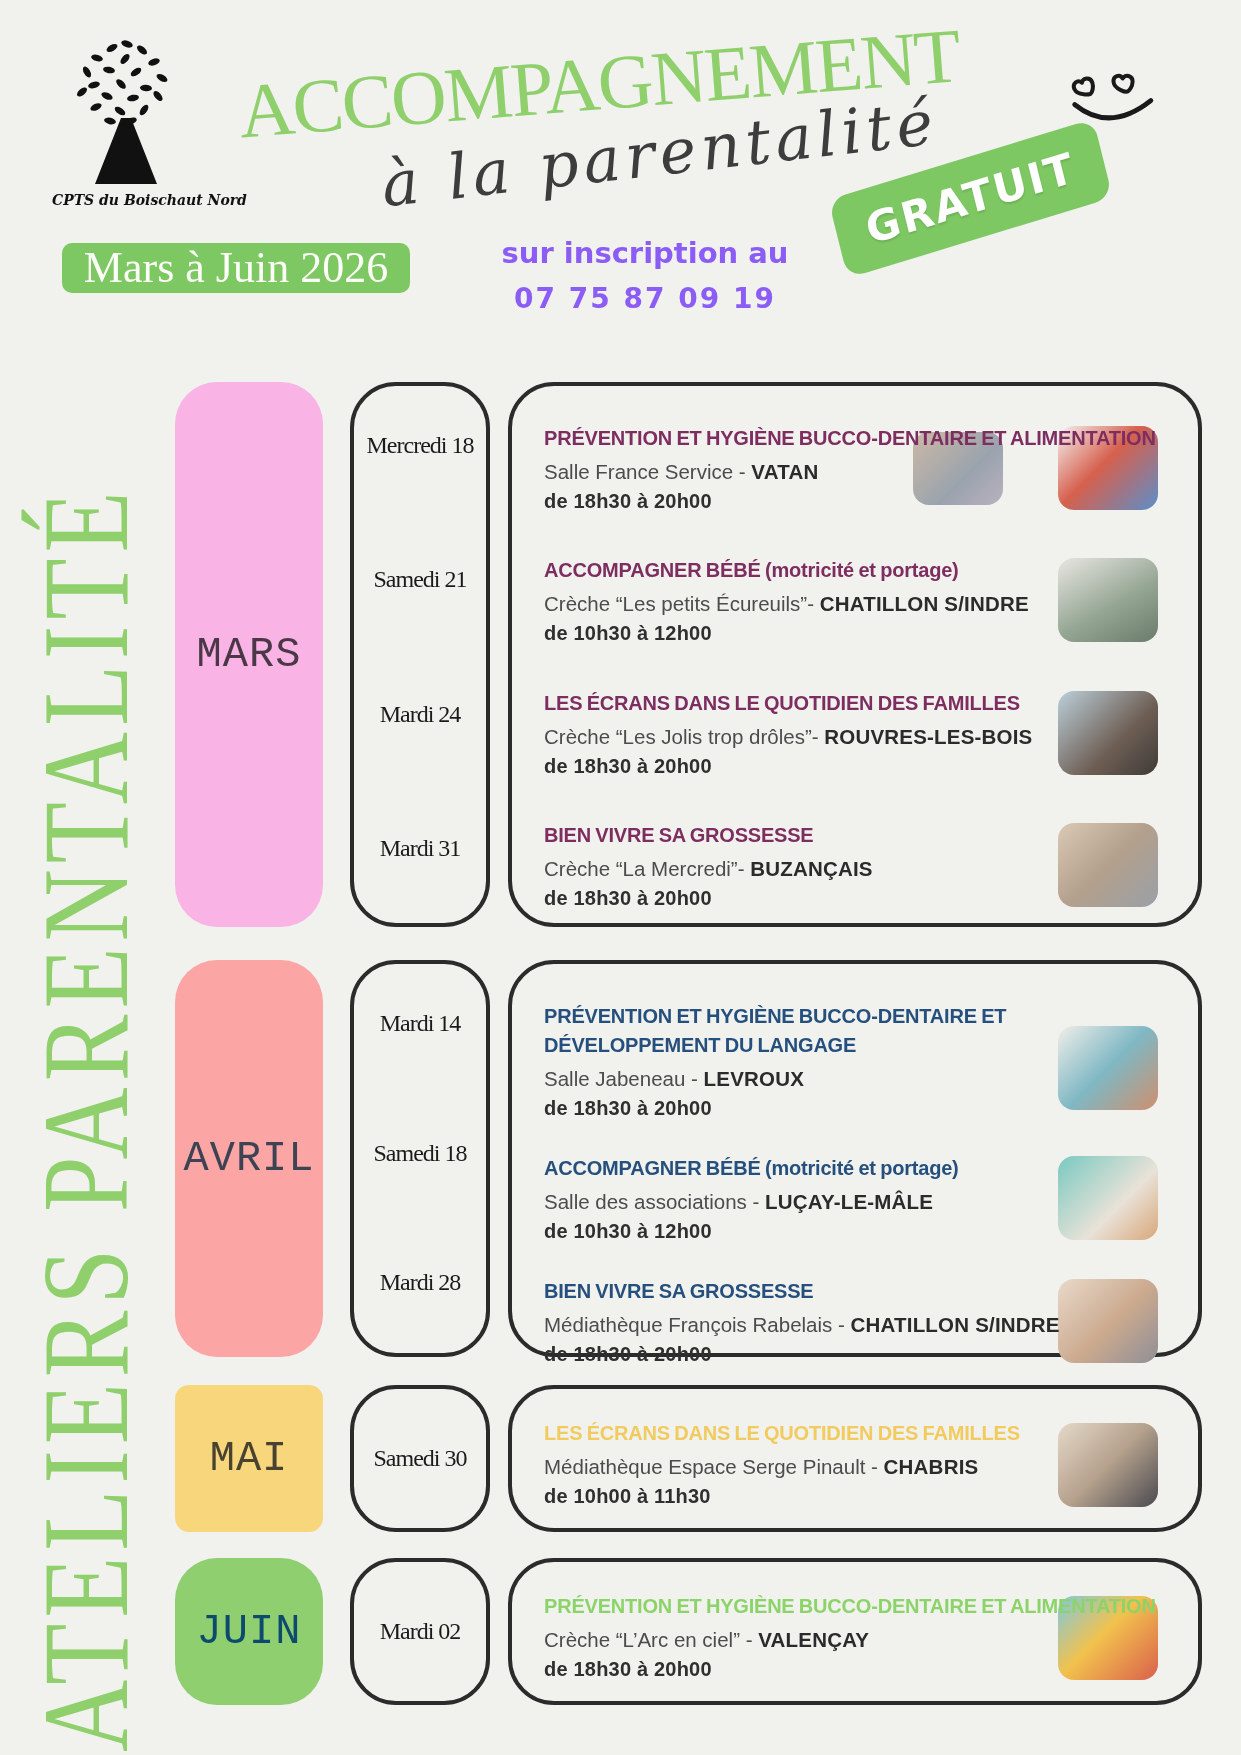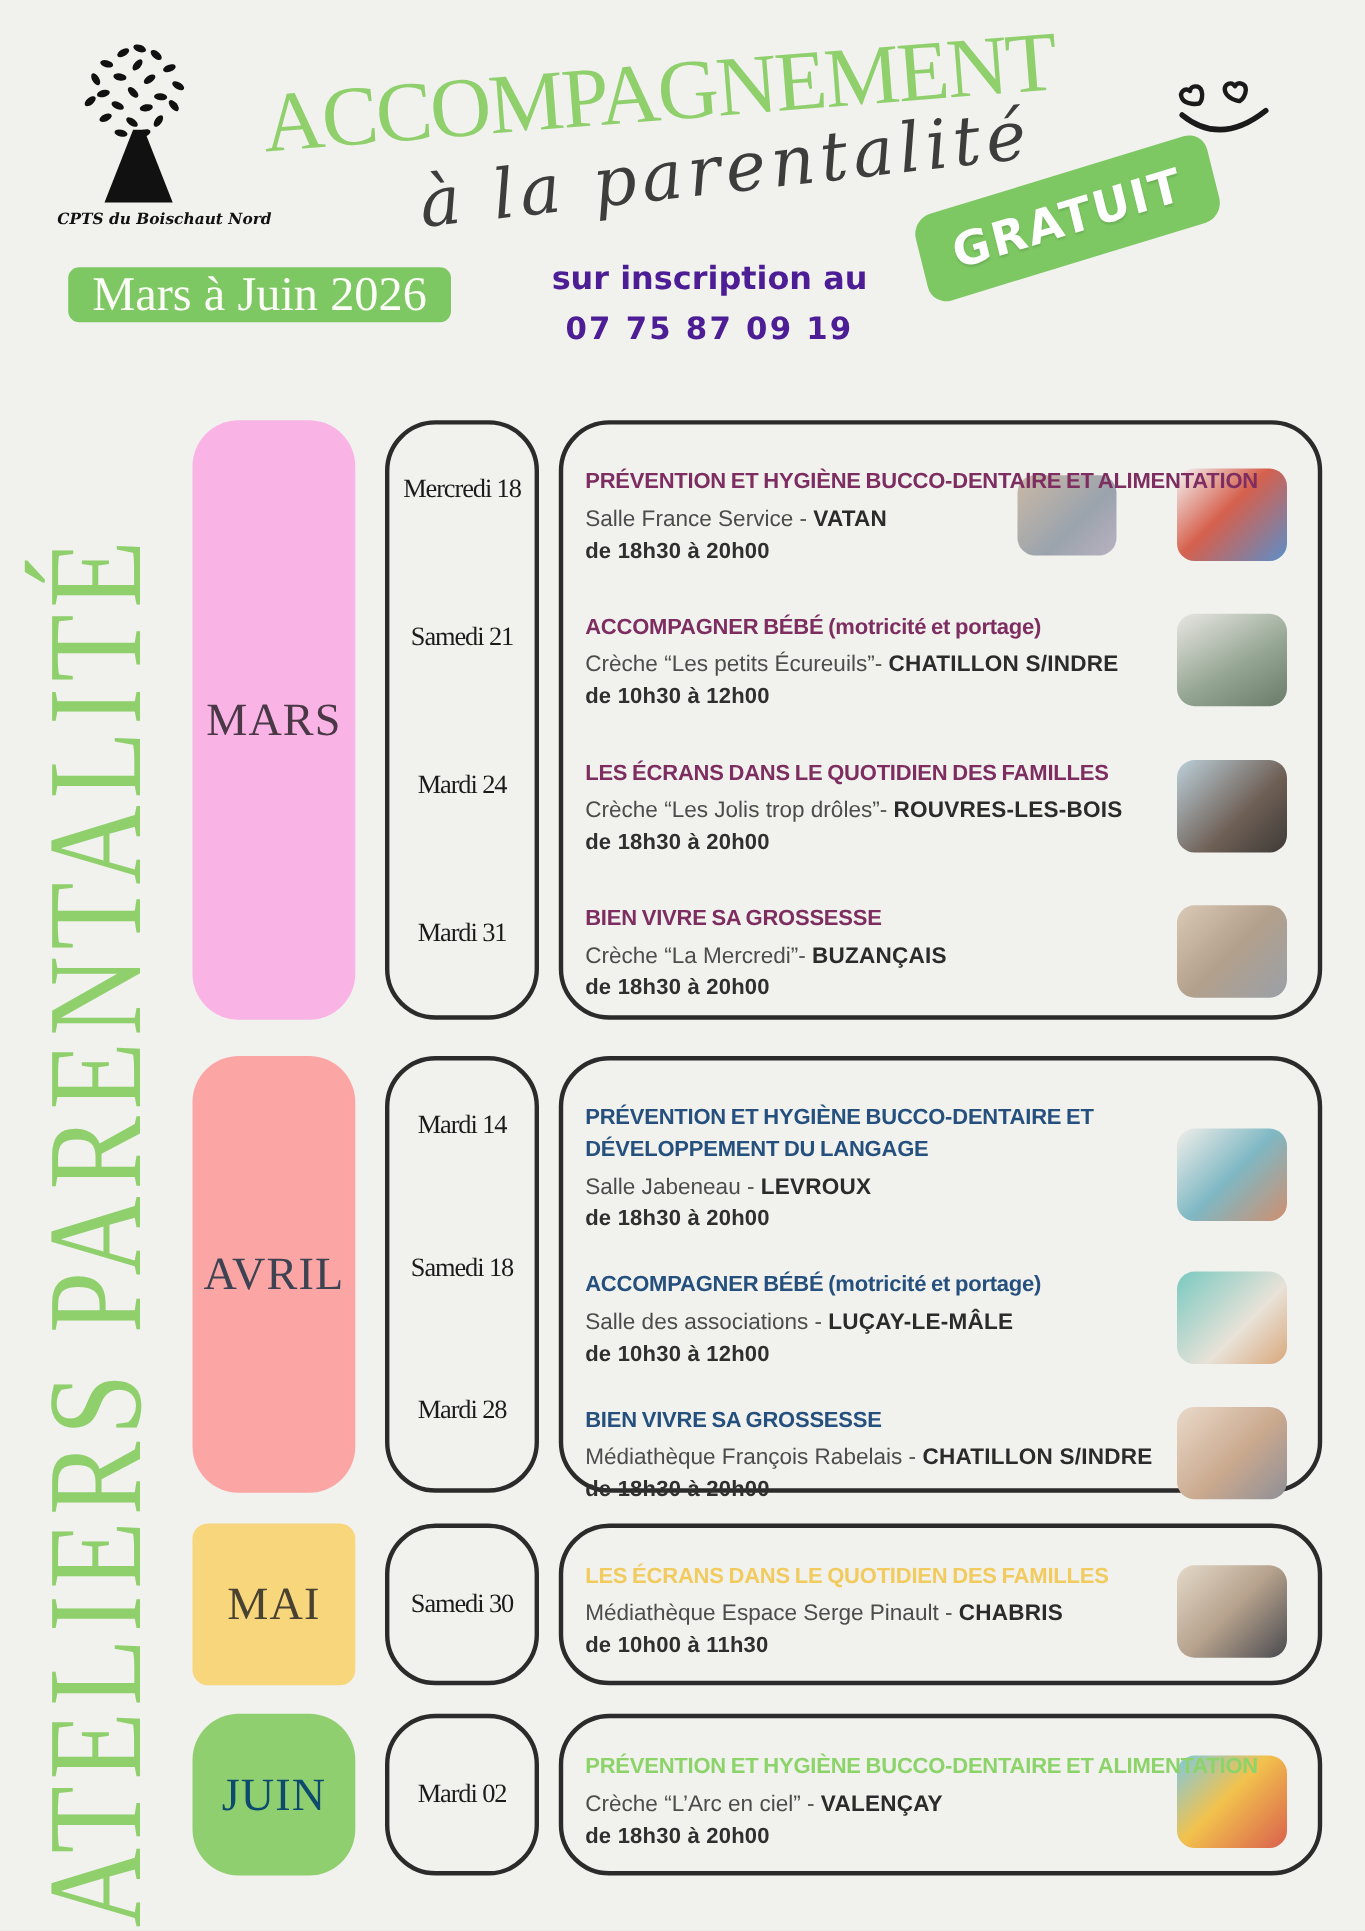--- a/index.html
+++ b/index.html
@@ -38,21 +38,21 @@
     text-shadow:0 2px 2px rgba(0,0,0,0.12);
   }
   .period-badge{
     position:absolute;left:62px;top:243px;width:348px;height:50px;
     background:#7dc863;border-radius:10px;color:#fdfdf8;
     font-family:"Liberation Serif","DejaVu Serif",serif;
     font-size:44px;line-height:50px;text-align:center;white-space:nowrap;
   }
   .registration{
     position:absolute;left:470px;top:236px;width:350px;text-align:center;
-    color:#4c1d95;font-family:"DejaVu Sans",sans-serif;font-weight:bold;
+    color:#8b5cf6;font-family:"DejaVu Sans",sans-serif;font-weight:bold;
   }
   .registration .reg-line{font-size:29px;letter-spacing:0;}
   .registration .reg-phone{font-size:28px;margin-top:12px;letter-spacing:2px;}
 
   
   .side-label{
     position:absolute;left:16px;top:1752px;
     transform:rotate(-90deg) scale(1,1.22);transform-origin:0 0;
     font-family:"Liberation Serif","DejaVu Serif",serif;
     font-size:100px;color:#8fd06d;letter-spacing:6px;white-space:nowrap;
@@ -63,42 +63,42 @@
   .row-0{top:382px;height:545px;}
   .row-1{top:960px;height:397px;}
   .row-2{top:1385px;height:147px;}
   .row-3{top:1558px;height:147px;}
 
   .month-block{
     position:absolute;left:175px;top:0;width:148px;height:100%;
     border-radius:42px;display:flex;align-items:center;justify-content:center;
   }
   .month-name{
-    font-family:Liberation Serif, serif;
+    font-family:Liberation Mono, monospace;
     font-size:42px;letter-spacing:1px;color:#433d46;
   }
 
   .date-box{
     position:absolute;left:350px;top:0;width:140px;height:100%;
     border:4px solid #2b2b2b;border-radius:46px;box-sizing:border-box;
     display:flex;flex-direction:column;
   }
   .date-cell{
     flex:1;text-align:center;padding-top:46px;
     font-family:"Liberation Serif","DejaVu Serif",serif;
     font-size:24px;color:#1b1b1b;letter-spacing:-1px;white-space:nowrap;
   }
   .date-box.single .date-cell{
     padding-top:0;display:flex;align-items:center;justify-content:center;
   }
 
   .event-box{
     position:absolute;left:508px;top:0;width:694px;height:100%;
     border:4px solid #2b2b2b;border-radius:46px;box-sizing:border-box;
-    display:flex;flex-direction:column;padding:4px 0;
+    display:flex;flex-direction:column;padding:4px 12px;
   }
   .event-row{flex:1;position:relative;padding:34px 10px 0 20px;box-sizing:border-box;}
   .event-box.single .event-row{padding-top:26px;}
 
   .event-text{position:relative;z-index:1;}
   .event-title{
     font-weight:bold;font-size:20px;line-height:29px;
     letter-spacing:-0.2px;word-spacing:-1px;margin-bottom:4px;
     max-width:640px;
   }

